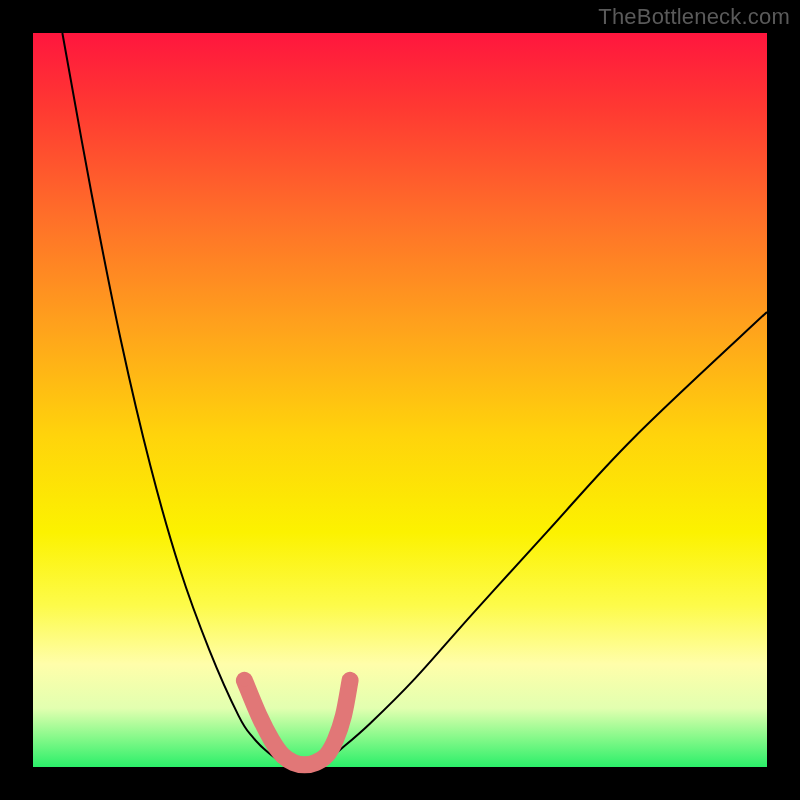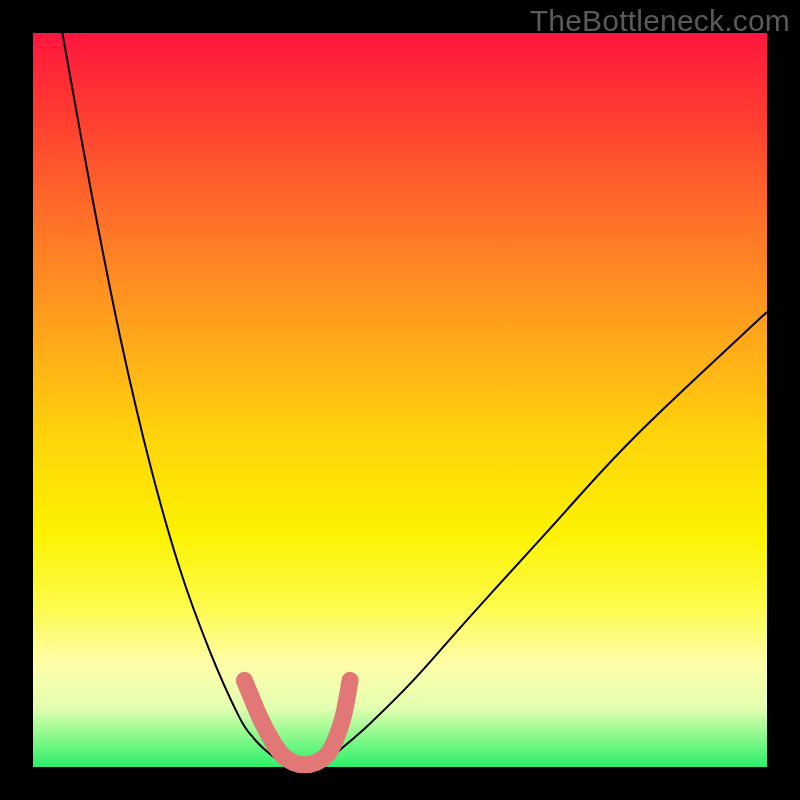--- a/index.html
+++ b/index.html
@@ -39,21 +39,21 @@
       #e2ffb0 92%,
       #86f98a 96%,
       #2bef69 100%
     );
   }
   .watermark {
     position: absolute;
     top: 4px;
     right: 10px;
     color: #5a5a5a;
-    font-size: 30px;
+    font-size: 22px;
     font-weight: 500;
     letter-spacing: 0.2px;
     font-family: Arial, Helvetica, sans-serif;
   }
   svg.curves {
     position: absolute;
     left: 0;
     top: 0;
     width: 734px;
     height: 734px;

